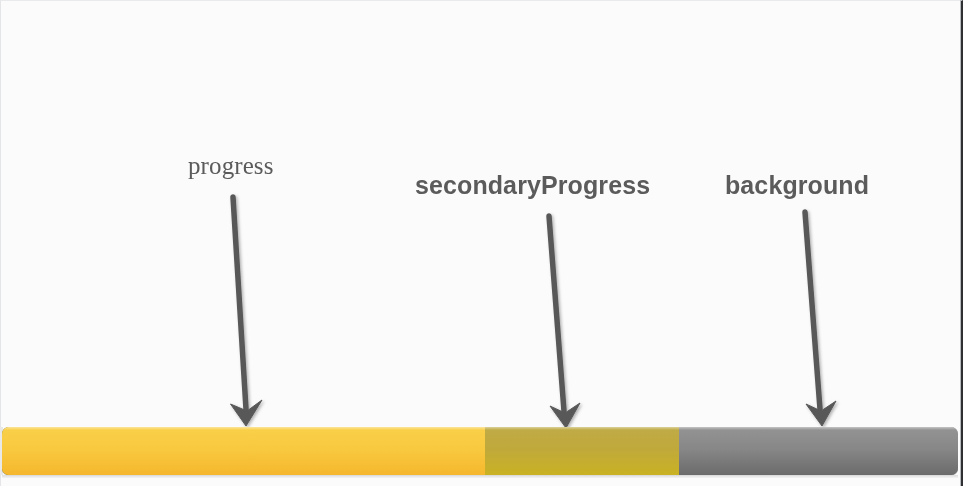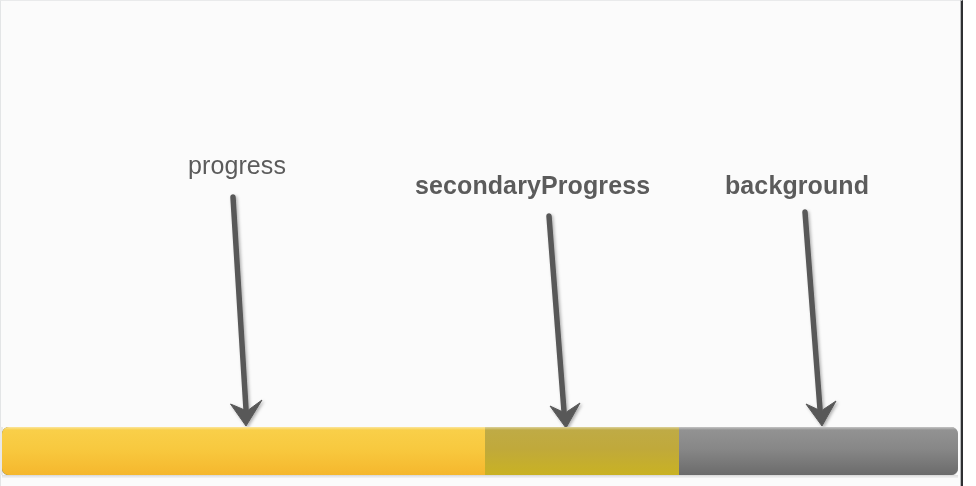--- a/index.html
+++ b/index.html
@@ -49,21 +49,21 @@
 
   
   .label {
     position: absolute;
     color: #5b5b5b;
     font-size: 25px;
     line-height: 1;
     white-space: nowrap;
     letter-spacing: 0.1px;
   }
-  .label-progress      { left: 188px; top: 153px; }
+  .label-progress      { left: 188px; top: 153px; font-family: Liberation Serif, serif; }
   .label-secondary     { left: 415px; top: 173px; font-weight: bold; }
   .label-background    { left: 725px; top: 173px; font-weight: bold; }
 
   
   .arrows {
     position: absolute;
     left: 0;
     top: 0;
     width: 976px;
     height: 486px;

